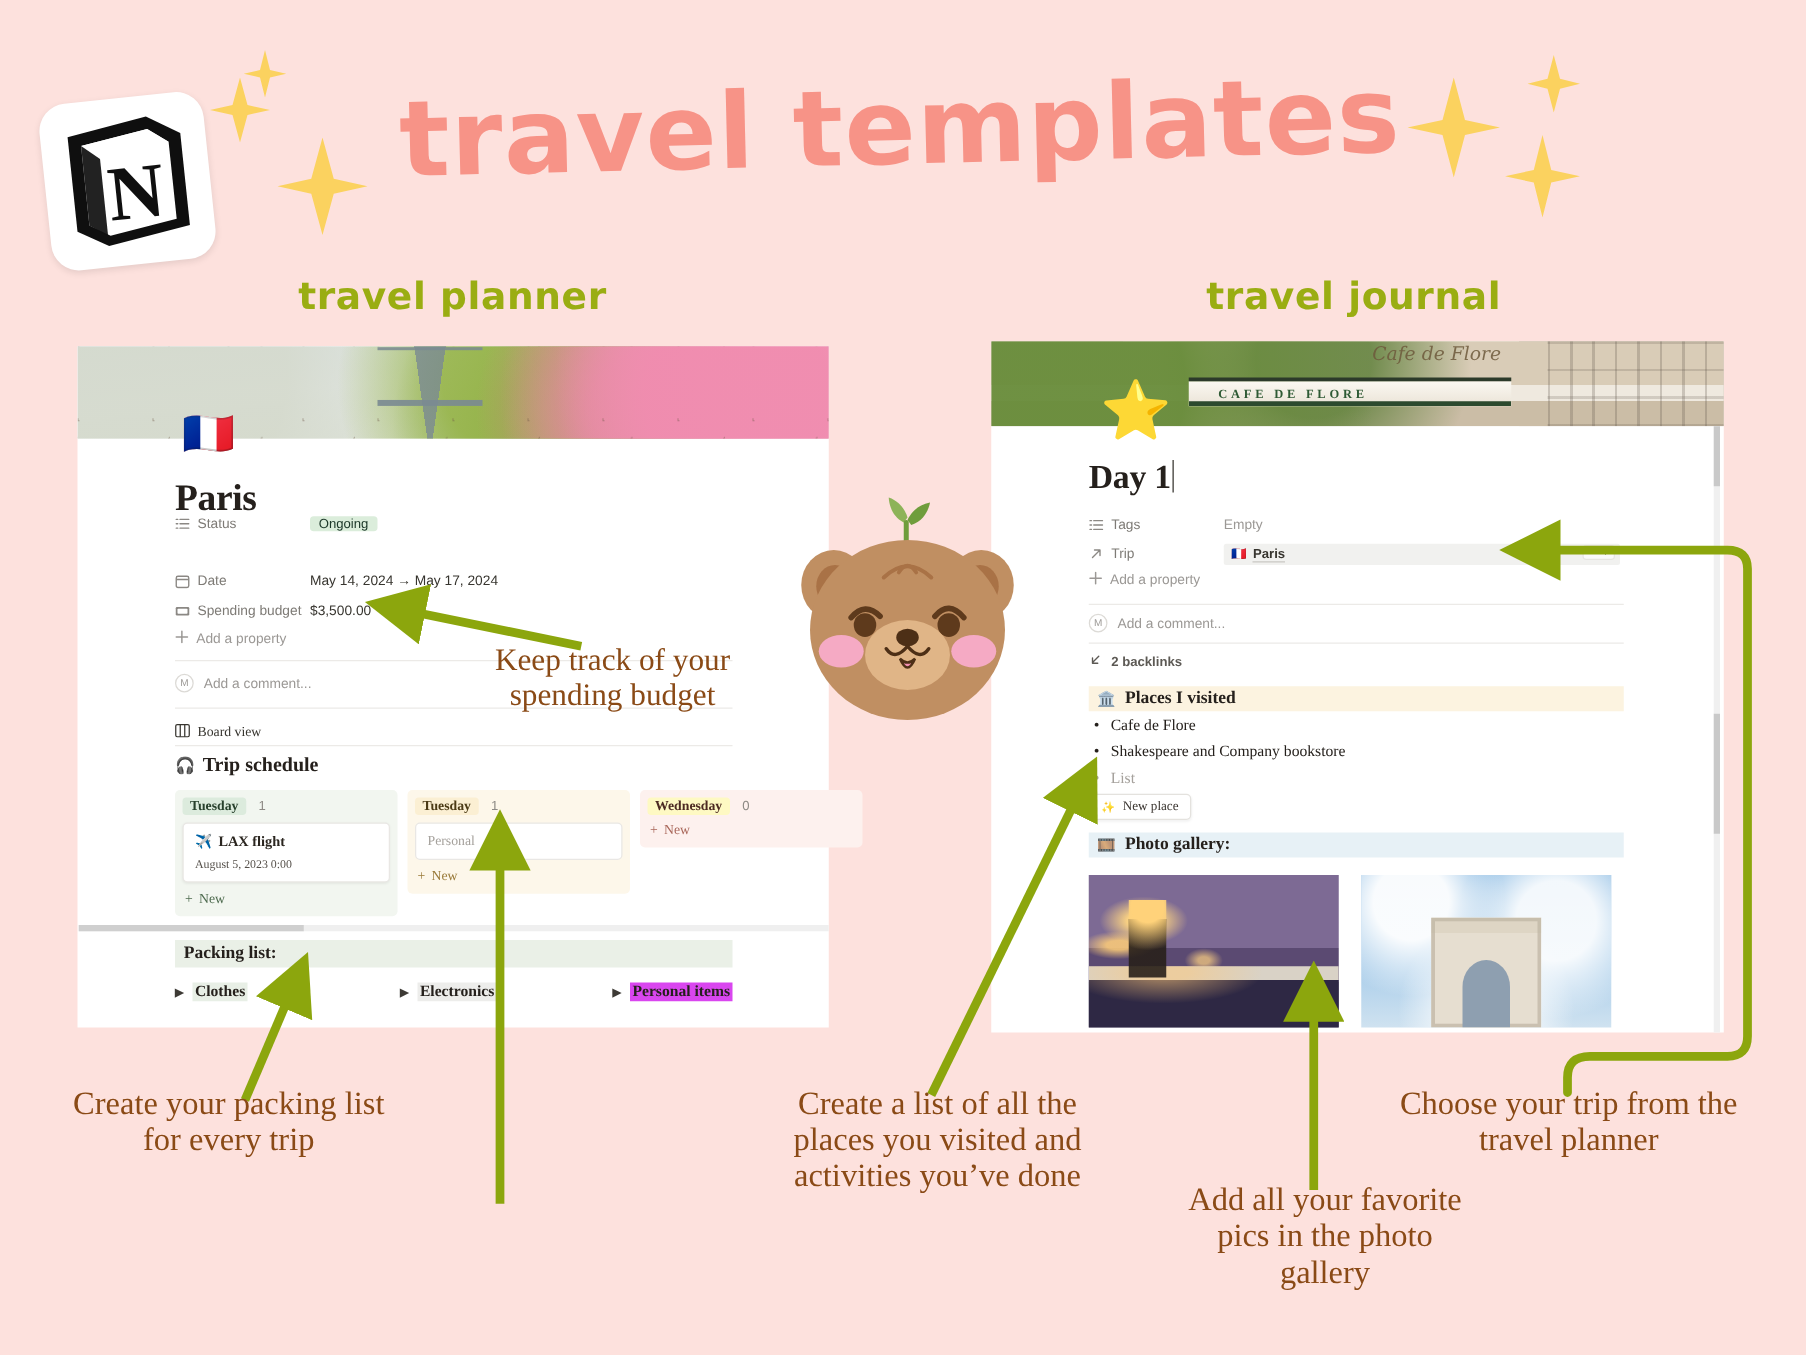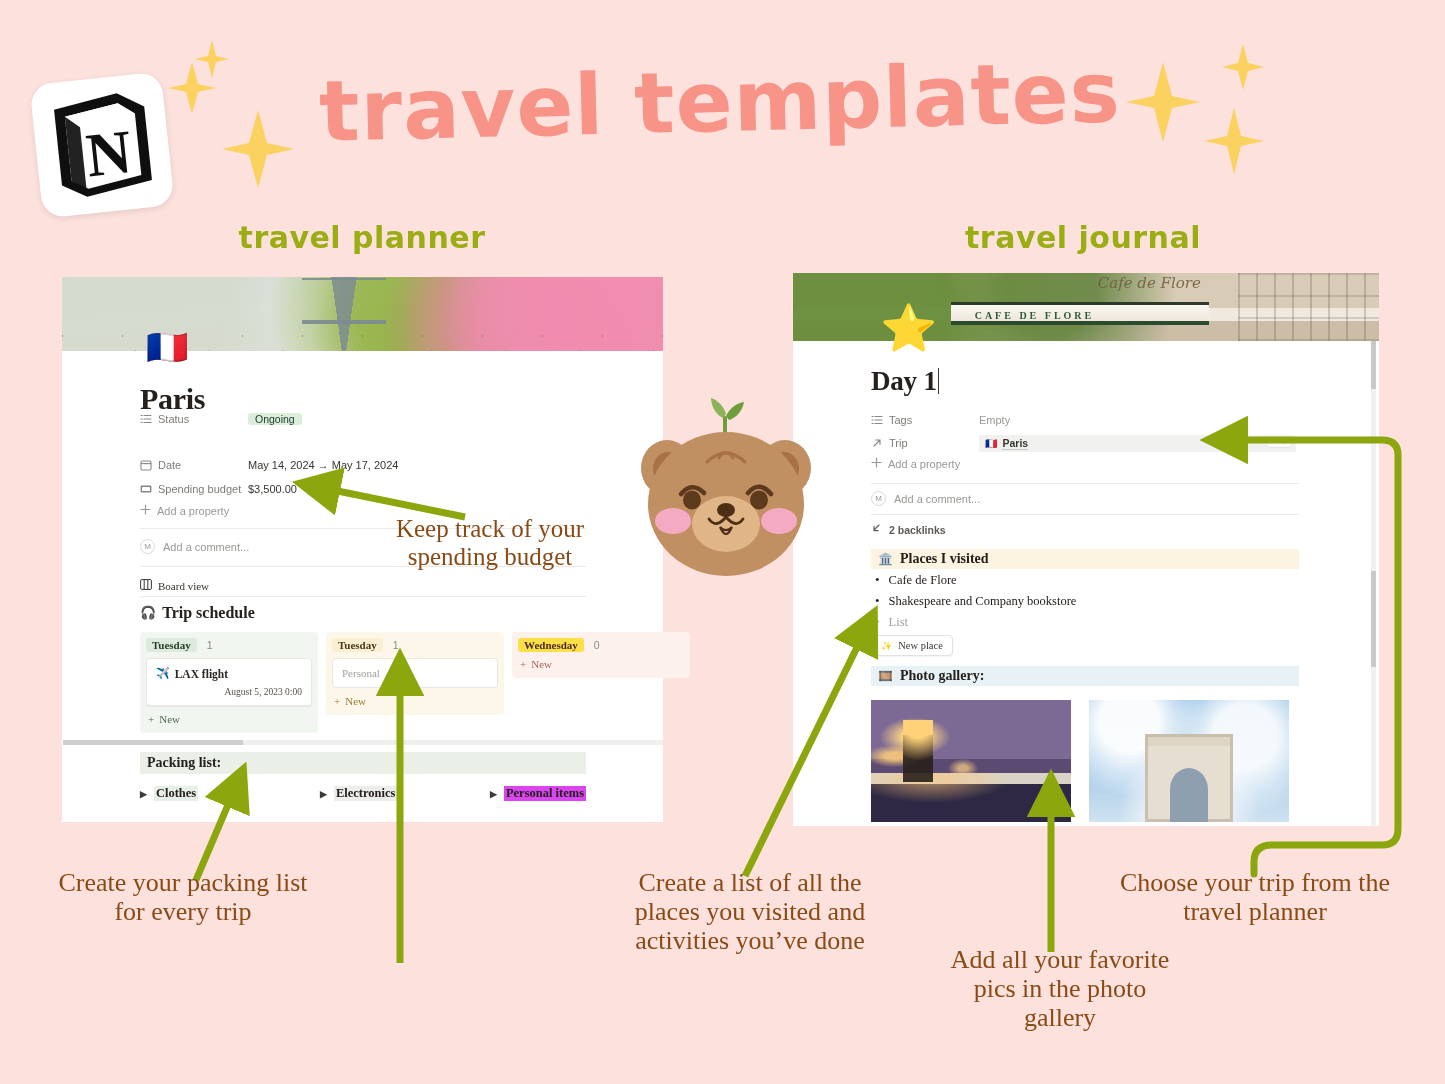--- a/index.html
+++ b/index.html
@@ -175,30 +175,30 @@
   .board-col { width: 178px; }
   .board-col-inner { padding: 6px 6px 8px 6px; border-radius: 4px; }
   .col-head { display:flex; align-items:center; gap:10px; margin-bottom: 6px; }
   .col-tag {
     font-family:"Liberation Serif", serif; font-weight:700;
     font-size: 11px; padding: 1px 6px; border-radius: 3px;
   }
   .col-count { font-size: 10.5px; color:#8d8a85; }
   .tag-mon { background:#dcebdd; color:#27402c; }
   .tag-tue { background:#fbefd3; color:#4b3a15; }
-  .tag-wed { background:#fde047; color:#4c2a22; }
+  .tag-wed { background:#fef9c3; color:#4c2a22; }
   .card {
     background:#fff; border:1px solid #e9e7e4; border-radius:4px;
     padding: 8px 9px; box-shadow: 0 1px 2px rgba(15,15,15,.06);
   }
   .card-title {
     font-family:"Liberation Serif", serif; font-weight:700; font-size: 11.5px; color:#2b2620;
     display:flex; align-items:center; gap:5px;
   }
-  .card-sub { font-family:"Liberation Serif", serif; font-size: 9.5px; color:#55504a; margin-top: 7px; text-align: right; }
+  .card-sub { font-family:"Liberation Serif", serif; font-size: 9.5px; color:#55504a; margin-top: 7px; }
   .card-placeholder {
     background:#fff; border:1px solid #e9e7e4; border-radius:4px;
     padding: 8px 9px; font-family:"Liberation Serif", serif; font-size: 11px; color:#a5a19c;
   }
   .new-btn {
     font-family:"Liberation Serif", serif; font-size: 11px; display:flex; align-items:center; gap:5px;
     margin-top: 7px; padding-left: 2px;
   }
   .new-green { color:#4e6b4f; }
   .new-tan { color:#9a7b3a; }

